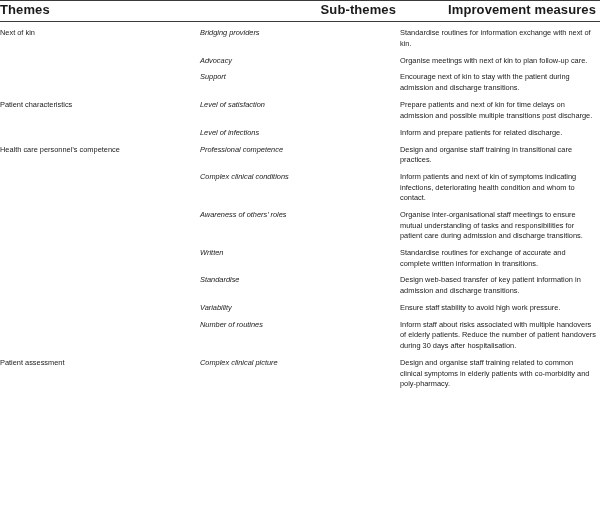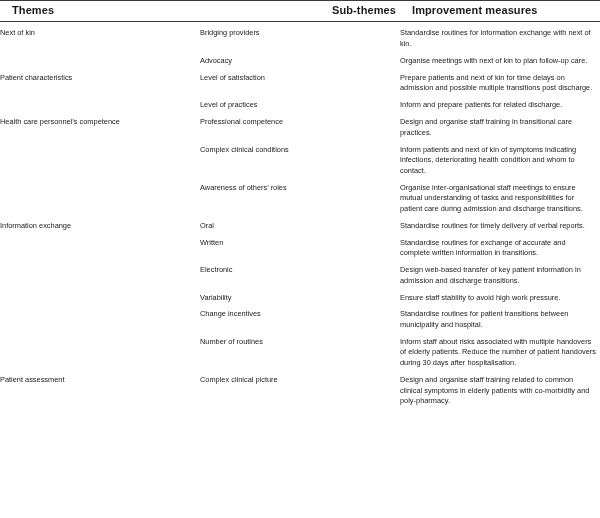--- a/index.html
+++ b/index.html
@@ -20,37 +20,37 @@
     box-sizing: border-box;
   }
   table.measures-table {
     width: 600px;
     border-collapse: collapse;
     table-layout: fixed;
     font-size: 7.4px;
     line-height: 10.6px;
   }
   table.measures-table thead th {
-    font-size: 11px;
+    font-size: 13px;
     font-weight: bold;
-    padding: 4px 4px 5px 12px;
+    padding: 4px 4px 5px 0;
     vertical-align: bottom;
     border-top: 1.3px solid #3a3a3a;
     border-bottom: 0.9px solid #3a3a3a;
     letter-spacing: 0.1px;
   }
   th.col-themes {
     text-align: left;
     padding-left: 2px;
   }
   th.col-sub {
     text-align: right;
   }
   th.col-measures {
-    text-align: left;
+    text-align: right;
   }
   table.measures-table tbody td {
     vertical-align: top;
     padding: 0 4px 0 0;
     border: none;
   }
   tbody tr.data-row > td {
     padding-top: 6.2px;
   }
   tbody tr.first-in-group > td {
@@ -59,20 +59,21 @@
   td.cell-theme {
     width: 125px;
     padding-left: 2px;
     box-sizing: border-box;
     margin-left: 28px;
   }
   td.cell-sub {
     width: 133px;
     box-sizing: border-box;
     padding-left: 0;
+    font-style: italic;
   }
   td.cell-measure {
     width: 342px;
     box-sizing: border-box;
     padding-right: 4px;
   }
 </style>
 </head>
 <body>
 
@@ -89,69 +90,64 @@
         <tr class="data-row first-in-group">
           <td class="cell-theme">Next of kin</td>
           <td class="cell-sub">Bridging providers</td>
           <td class="cell-measure">Standardise routines for information exchange with next of kin.</td>
         </tr>
         <tr class="data-row">
           <td class="cell-theme"></td>
           <td class="cell-sub">Advocacy</td>
           <td class="cell-measure">Organise meetings with next of kin to plan follow-up care.</td>
         </tr>
+        <tr class="data-row">
+          <td class="cell-theme"></td>
+          <td class="cell-sub">Support</td>
+          <td class="cell-measure">Encourage next of kin to stay with the patient during admission and discharge transitions.</td>
+        </tr>
         <tr class="data-row first-in-group">
           <td class="cell-theme">Patient characteristics</td>
           <td class="cell-sub">Level of satisfaction</td>
           <td class="cell-measure">Prepare patients and next of kin for time delays on admission and possible multiple transitions post discharge.</td>
         </tr>
         <tr class="data-row">
           <td class="cell-theme"></td>
-          <td class="cell-sub">Level of practices</td>
+          <td class="cell-sub">Level of infections</td>
           <td class="cell-measure">Inform and prepare patients for related discharge.</td>
         </tr>
         <tr class="data-row first-in-group">
           <td class="cell-theme">Health care personnel’s competence</td>
           <td class="cell-sub">Professional competence</td>
           <td class="cell-measure">Design and organise staff training in transitional care practices.</td>
         </tr>
         <tr class="data-row">
           <td class="cell-theme"></td>
           <td class="cell-sub">Complex clinical conditions</td>
           <td class="cell-measure">Inform patients and next of kin of symptoms indicating infections, deteriorating health condition and whom to contact.</td>
         </tr>
         <tr class="data-row">
           <td class="cell-theme"></td>
           <td class="cell-sub">Awareness of others’ roles</td>
           <td class="cell-measure">Organise inter-organisational staff meetings to ensure mutual understanding of tasks and responsibilities for patient care during admission and discharge transitions.</td>
         </tr>
-        <tr class="data-row first-in-group">
-          <td class="cell-theme">Information exchange</td>
-          <td class="cell-sub">Oral</td>
-          <td class="cell-measure">Standardise routines for timely delivery of verbal reports.</td>
-        </tr>
         <tr class="data-row">
           <td class="cell-theme"></td>
           <td class="cell-sub">Written</td>
           <td class="cell-measure">Standardise routines for exchange of accurate and complete written information in transitions.</td>
         </tr>
         <tr class="data-row">
           <td class="cell-theme"></td>
-          <td class="cell-sub">Electronic</td>
+          <td class="cell-sub">Standardise</td>
           <td class="cell-measure">Design web-based transfer of key patient information in admission and discharge transitions.</td>
         </tr>
         <tr class="data-row">
           <td class="cell-theme"></td>
           <td class="cell-sub">Variability</td>
           <td class="cell-measure">Ensure staff stability to avoid high work pressure.</td>
-        </tr>
-        <tr class="data-row">
-          <td class="cell-theme"></td>
-          <td class="cell-sub">Change incentives</td>
-          <td class="cell-measure">Standardise routines for patient transitions between municipality and hospital.</td>
         </tr>
         <tr class="data-row">
           <td class="cell-theme"></td>
           <td class="cell-sub">Number of routines</td>
           <td class="cell-measure">Inform staff about risks associated with multiple handovers of elderly patients. Reduce the number of patient handovers during 30 days after hospitalisation.</td>
         </tr>
         <tr class="data-row first-in-group">
           <td class="cell-theme">Patient assessment</td>
           <td class="cell-sub">Complex clinical picture</td>
           <td class="cell-measure">Design and organise staff training related to common clinical symptoms in elderly patients with co-morbidity and poly-pharmacy.</td>

